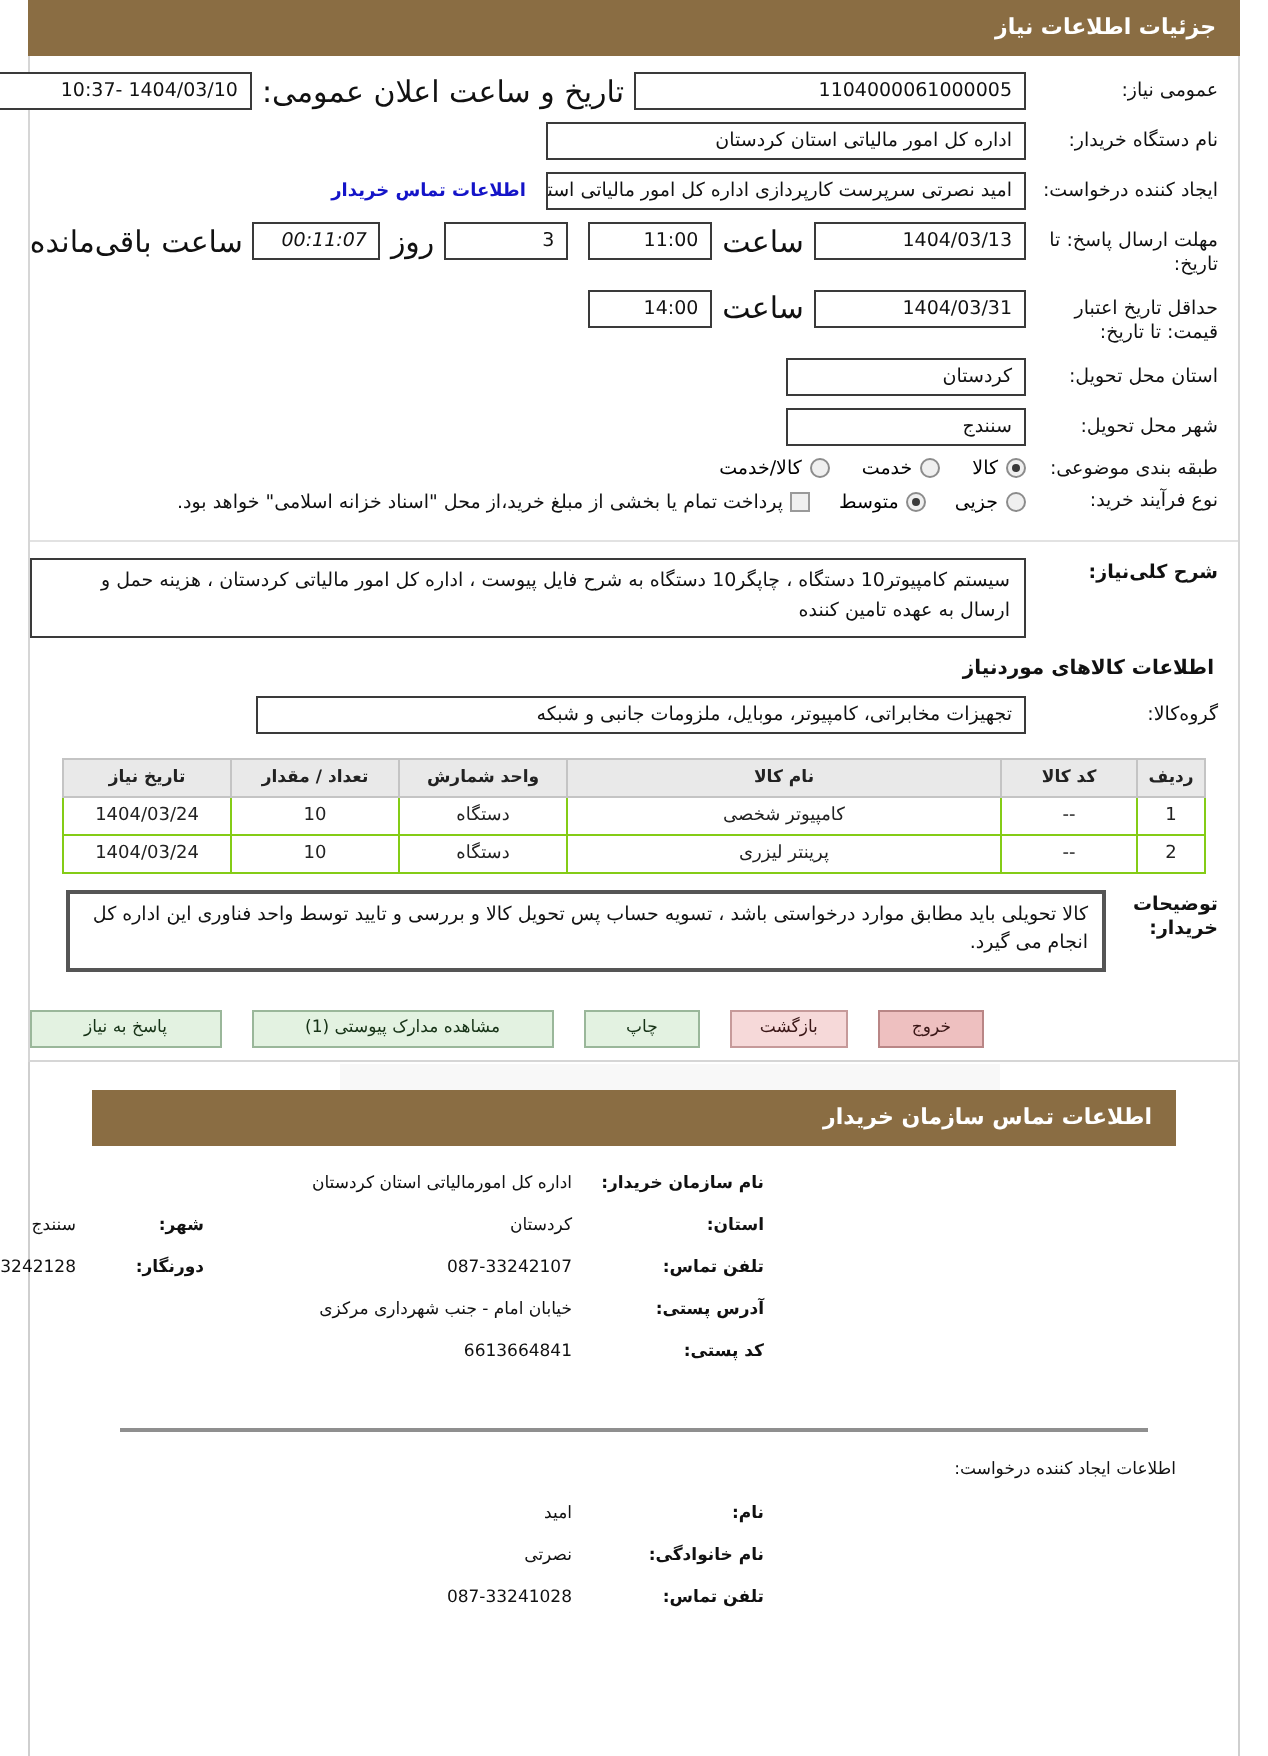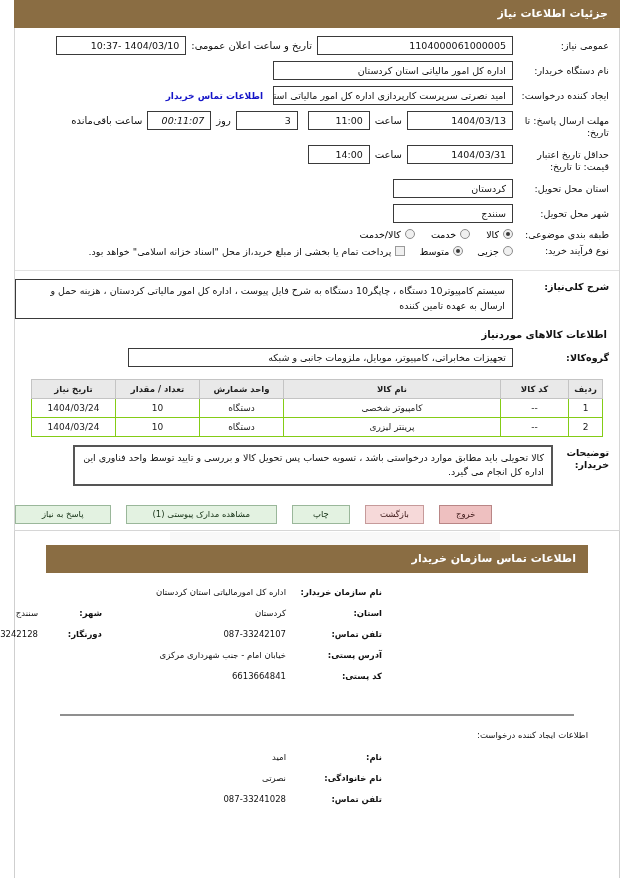--- a/index.html
+++ b/index.html
@@ -104,21 +104,21 @@
   .w-date  { width: 106px; }
   .w-time  { width: 62px; }
   .w-days  { width: 62px; }
   .w-left  { width: 64px; font-style: italic; }
   .w-prov  { width: 120px; }
   .w-city  { width: 120px; }
   .w-dt    { width: 130px; }
   .w-group { width: 385px; }
 
   .inline-lbl {
-    font-size: 10px;
+    font-size: 15px;
     padding: 0 5px;
     color: #111;
     white-space: nowrap;
   }
 
   .link-blue {
     color: #1414c8;
     font-size: 9px;
     font-weight: bold;
     text-decoration: none;
@@ -167,21 +167,21 @@
     border: 1px solid #3a3a3a;
     background: #fff;
     min-height: 34px;
     font-size: 9.5px;
     line-height: 1.55;
     padding: 4px 7px;
     color: #111;
     text-align: right;
     width: 498px;
   }
-  .descbox.notes { width: 480px; border-width: 2px; border-color: #555; }
+  .descbox.notes { width: 520px; border-width: 2px; border-color: #555; }
 
   .section-title {
     font-size: 10px;
     font-weight: bold;
     color: #111;
     margin: 10px 0 8px 0;
     text-align: right;
     padding-right: 2px;
   }
 
@@ -409,21 +409,21 @@
         <div class="frow">
           <div class="flabel" style="font-weight:bold;padding-top:2px;">شرح کلی‌نیاز:</div>
           <div class="fbody">
             <div class="descbox">سیستم کامپیوتر10 دستگاه ، چاپگر10 دستگاه به شرح فایل پیوست ، اداره کل امور مالیاتی کردستان ، هزینه حمل و ارسال به عهده تامین کننده</div>
           </div>
         </div>
 
         <div class="section-title">اطلاعات کالاهای موردنیاز</div>
 
         <div class="frow">
-          <div class="flabel" style="font-weight:bold;">گروه‌کالا:</div>
+          <div class="flabel" style="font-weight:normal;">گروه‌کالا:</div>
           <div class="fbody">
             <span class="inputbox w-group">تجهیزات مخابراتی، کامپیوتر، موبایل، ملزومات جانبی و شبکه</span>
           </div>
         </div>
       </div>
 
       <div class="tbl-wrap">
         <table class="goods">
           <thead>
             <tr>

